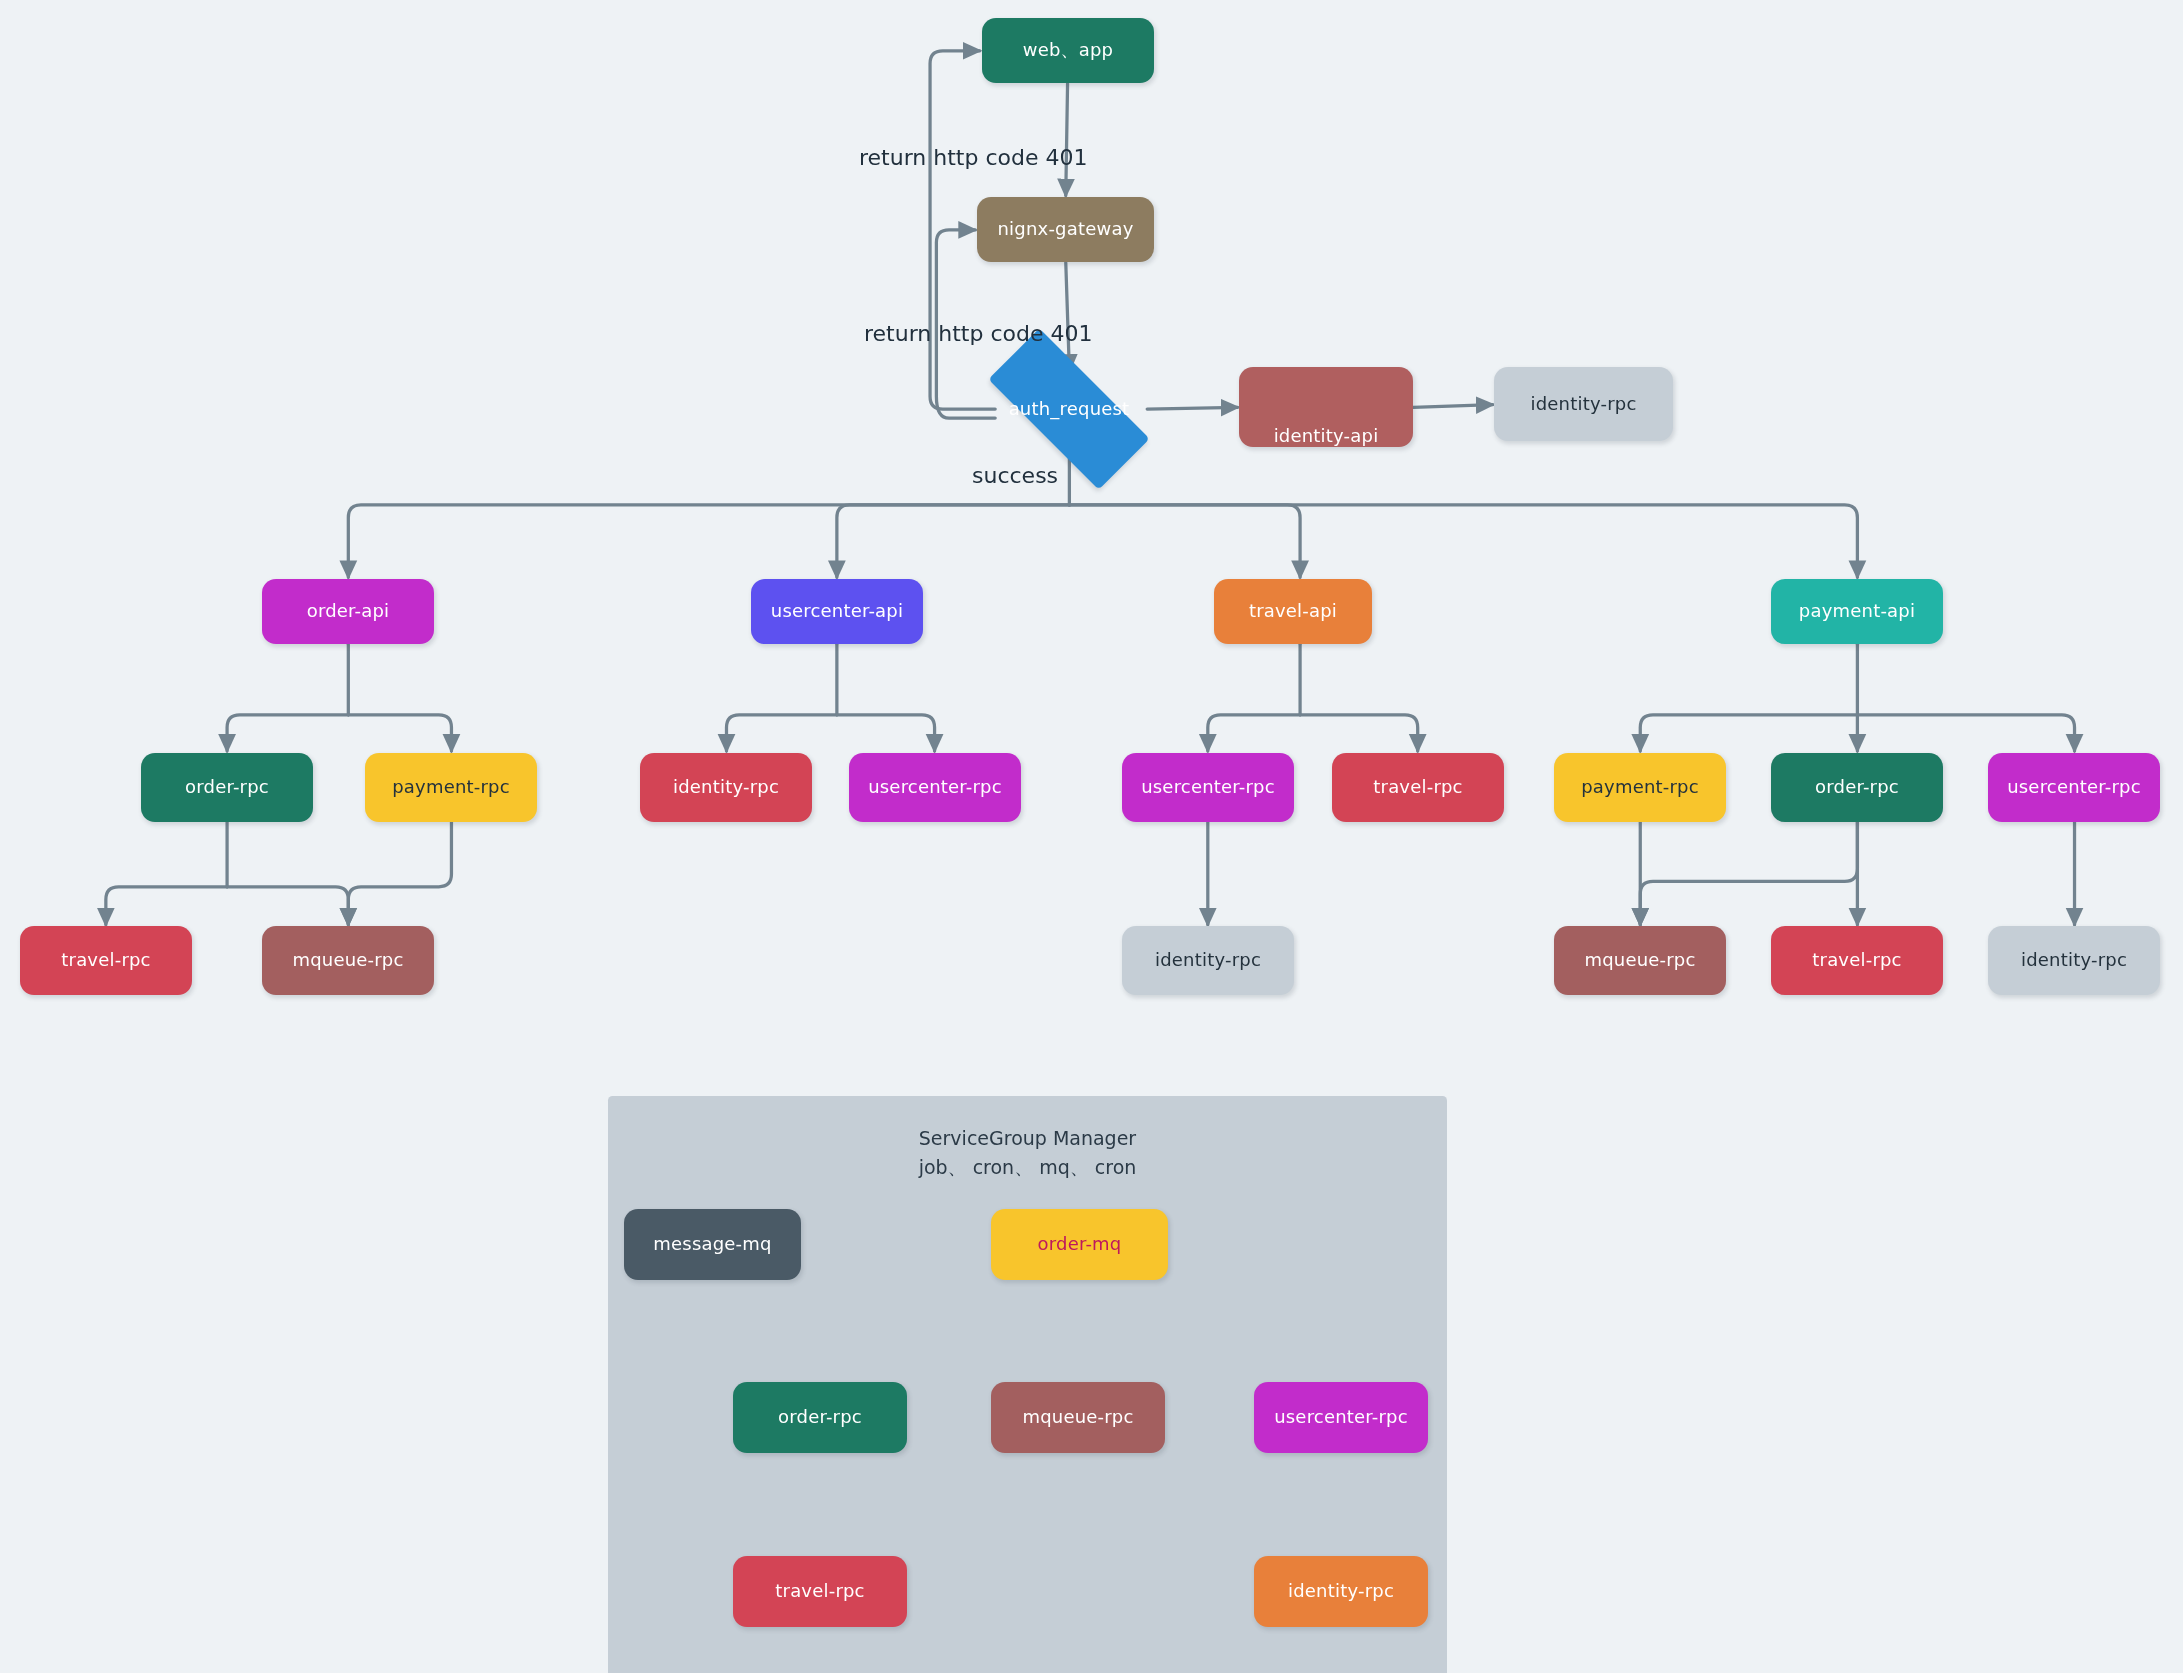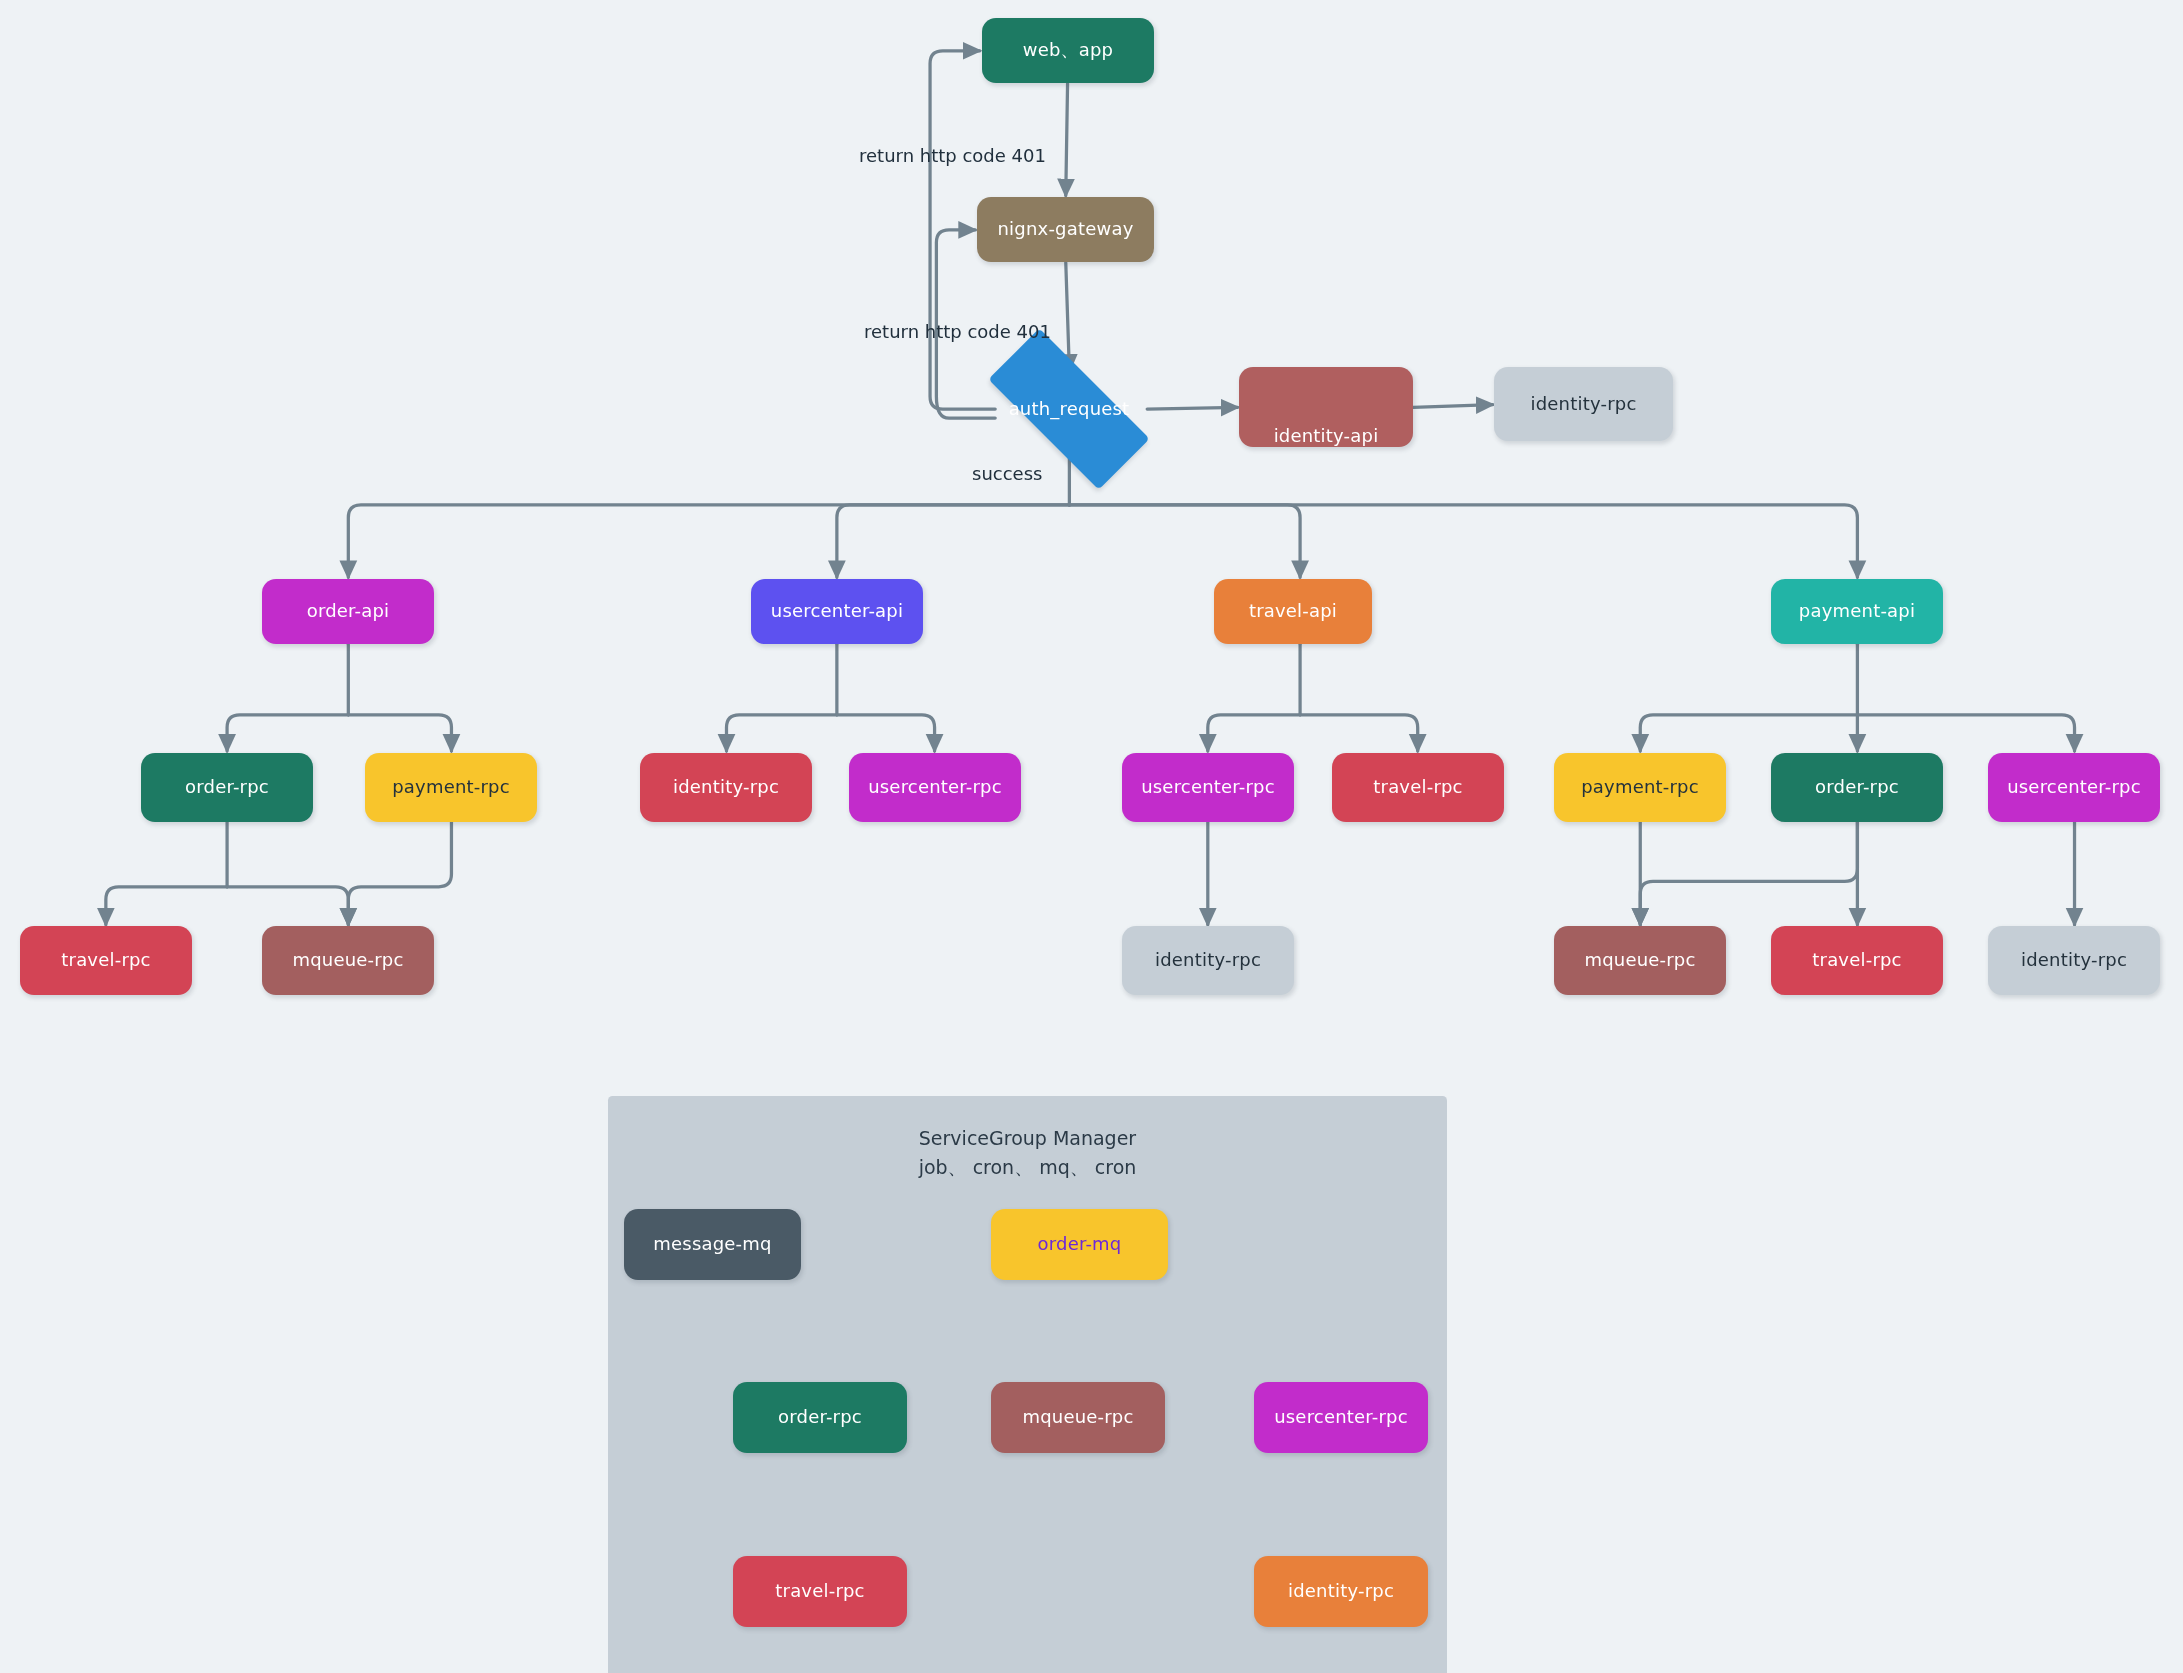--- a/index.html
+++ b/index.html
@@ -68,21 +68,21 @@
     text-align: center;
     color: #2b3a47;
     font-size: 19px;
     line-height: 1.55;
     z-index: 2;
     white-space: pre-line;
   }
   .edge-label {
     position: absolute;
     color: #21303d;
-    font-size: 18px;
+    font-size: 22px;
     white-space: nowrap;
     z-index: 4;
   }
 </style>
 </head>
 <body>
 
 <div id="canvas">
 
   <div class="group-panel" style="left: 608px; top: 1096px; width: 839px; height: 602px; background: rgb(197, 206, 214);"></div>
@@ -209,21 +209,21 @@
       </div>
       <div class="node" style="left: 1771px; top: 926px; width: 172px; height: 69px; color: rgb(255, 255, 255); background: rgb(211, 68, 85);">
         <span>travel-rpc</span>
       </div>
       <div class="node" style="left: 1988px; top: 926px; width: 172px; height: 69px; color: rgb(36, 50, 61); background: rgb(197, 206, 214);">
         <span>identity-rpc</span>
       </div>
       <div class="node" style="left: 624px; top: 1209px; width: 177px; height: 71px; color: rgb(255, 255, 255); background: rgb(74, 90, 102);">
         <span>message-mq</span>
       </div>
-      <div class="node" style="left: 991px; top: 1209px; width: 177px; height: 71px; color: #6d28d9; background: rgb(248, 197, 44);">
+      <div class="node" style="left: 991px; top: 1209px; width: 177px; height: 71px; color: #be185d; background: rgb(248, 197, 44);">
         <span>order-mq</span>
       </div>
       <div class="node" style="left: 733px; top: 1382px; width: 174px; height: 71px; color: rgb(255, 255, 255); background: rgb(29, 122, 99);">
         <span>order-rpc</span>
       </div>
       <div class="node" style="left: 991px; top: 1382px; width: 174px; height: 71px; color: rgb(255, 255, 255); background: rgb(163, 95, 95);">
         <span>mqueue-rpc</span>
       </div>
       <div class="node" style="left: 1254px; top: 1382px; width: 174px; height: 71px; color: rgb(255, 255, 255); background: rgb(194, 44, 203);">
         <span>usercenter-rpc</span>

